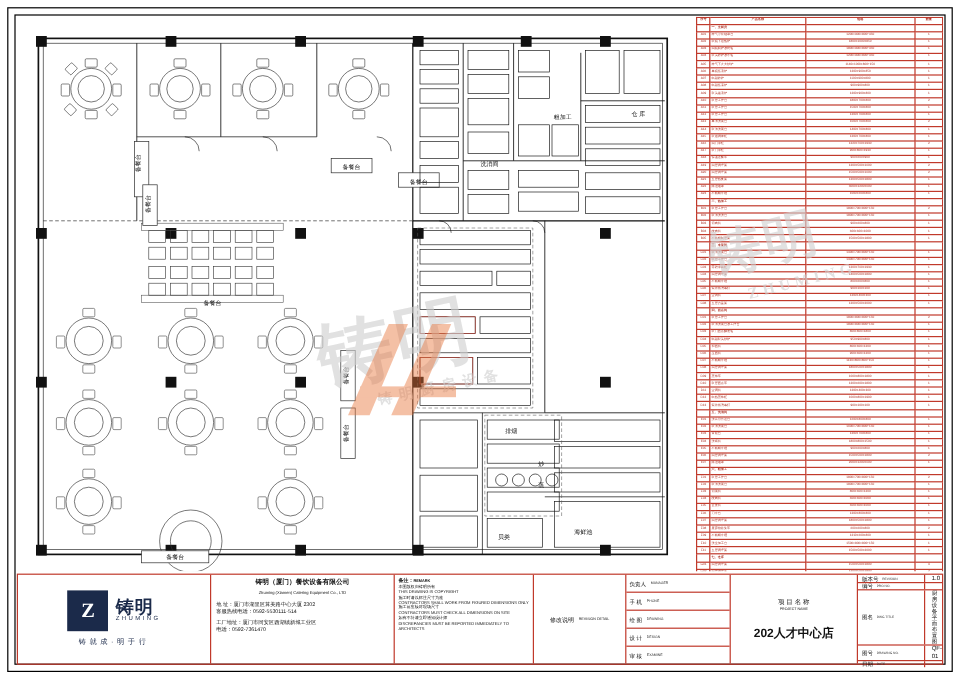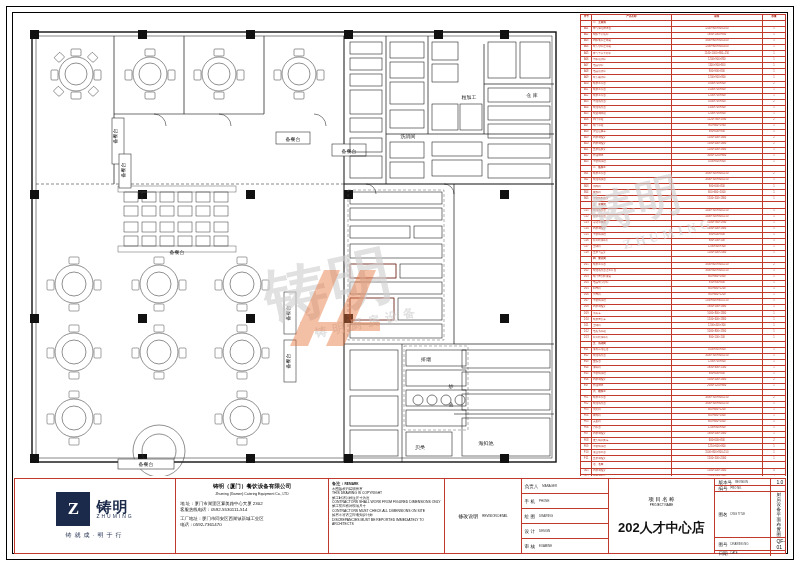--- a/index.html
+++ b/index.html
@@ -39,21 +39,21 @@
   .tb-remark{width:128px;padding:2px 3px;font-size:3.4px;color:#111;line-height:1.32;}
   .tb-remark .rh{font-size:4.2px;font-weight:bold;}
   .tb-revision{width:84px;display:flex;align-items:center;justify-content:center;font-size:5px;color:#111;text-align:center;}
   .tb-people{width:96px;display:flex;flex-direction:column;}
   .tb-people .prow{flex:1;border-bottom:0.8px solid #c0392b;display:flex;align-items:center;padding-left:3px;font-size:4.6px;color:#111;box-sizing:border-box;}
   .tb-people .prow:last-child{border-bottom:none;}
   .tb-people .pen{font-size:2.9px;color:#333;margin-left:4px;}
   .tb-project{width:118px;display:flex;flex-direction:column;align-items:center;justify-content:center;}
   .tb-project .plabel{font-size:5.4px;color:#111;}
   .tb-project .plabel .en{font-size:3px;display:block;text-align:center;}
-  .tb-project .pname{font-size:13px;font-weight:bold;color:#111;margin-top:12px;}
+  .tb-project .pname{font-size:10px;font-weight:bold;color:#111;margin-top:12px;}
   .tb-meta{flex:1;display:flex;flex-direction:column;}
   .tb-meta .mrow{flex:1;border-bottom:0.8px solid #c0392b;display:flex;align-items:center;box-sizing:border-box;}
   .tb-meta .mrow:last-child{border-bottom:none;}
   .tb-meta .mk{width:56px;border-right:0.8px solid #c0392b;height:100%;display:flex;align-items:center;padding-left:3px;font-size:4.6px;color:#111;box-sizing:border-box;}
   .tb-meta .mk .en{font-size:2.7px;color:#333;margin-left:3px;}
   .tb-meta .mv{flex:1;padding-left:5px;font-size:5px;color:#111;}
   .tb-meta .mv.small{font-size:4.6px;}
 
   
   .wm{position:absolute;pointer-events:none;}

